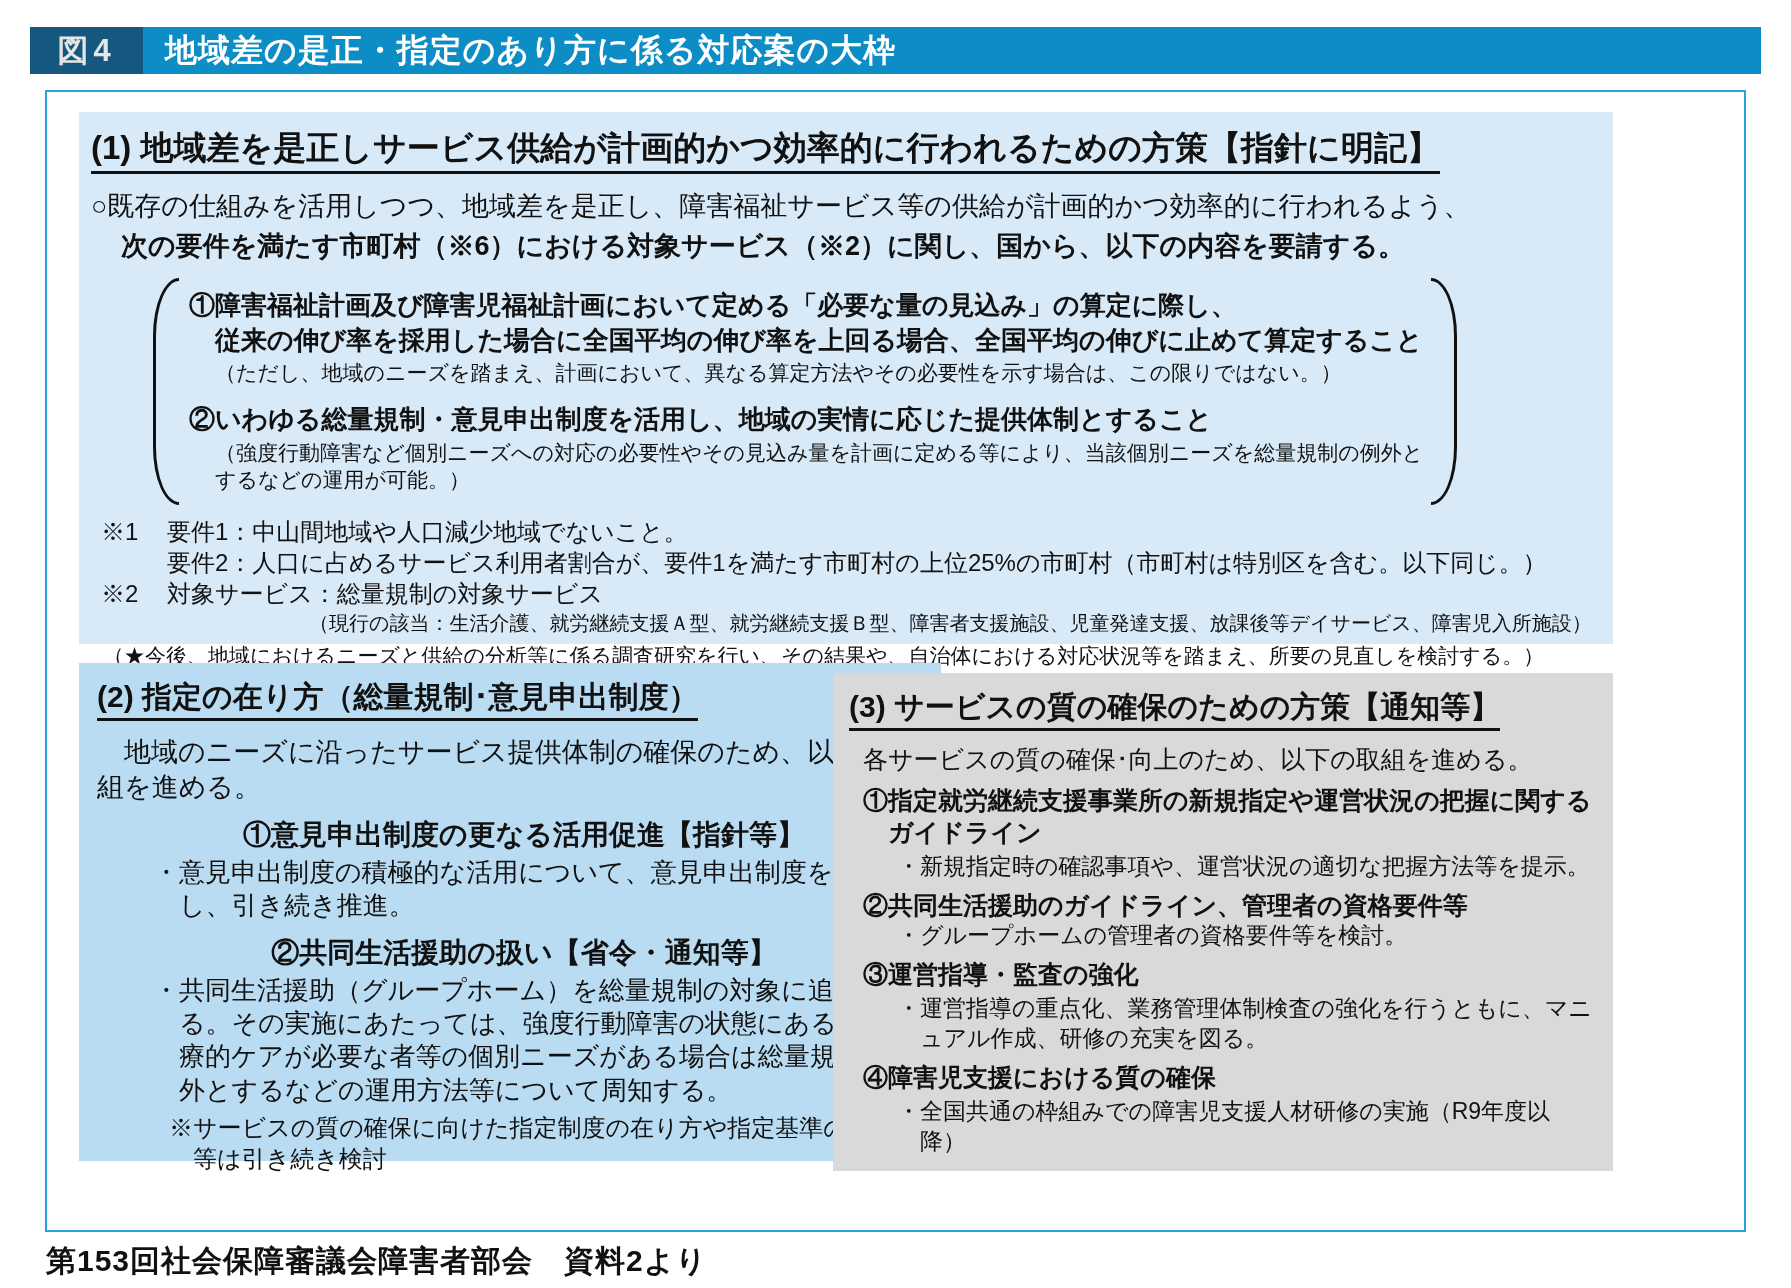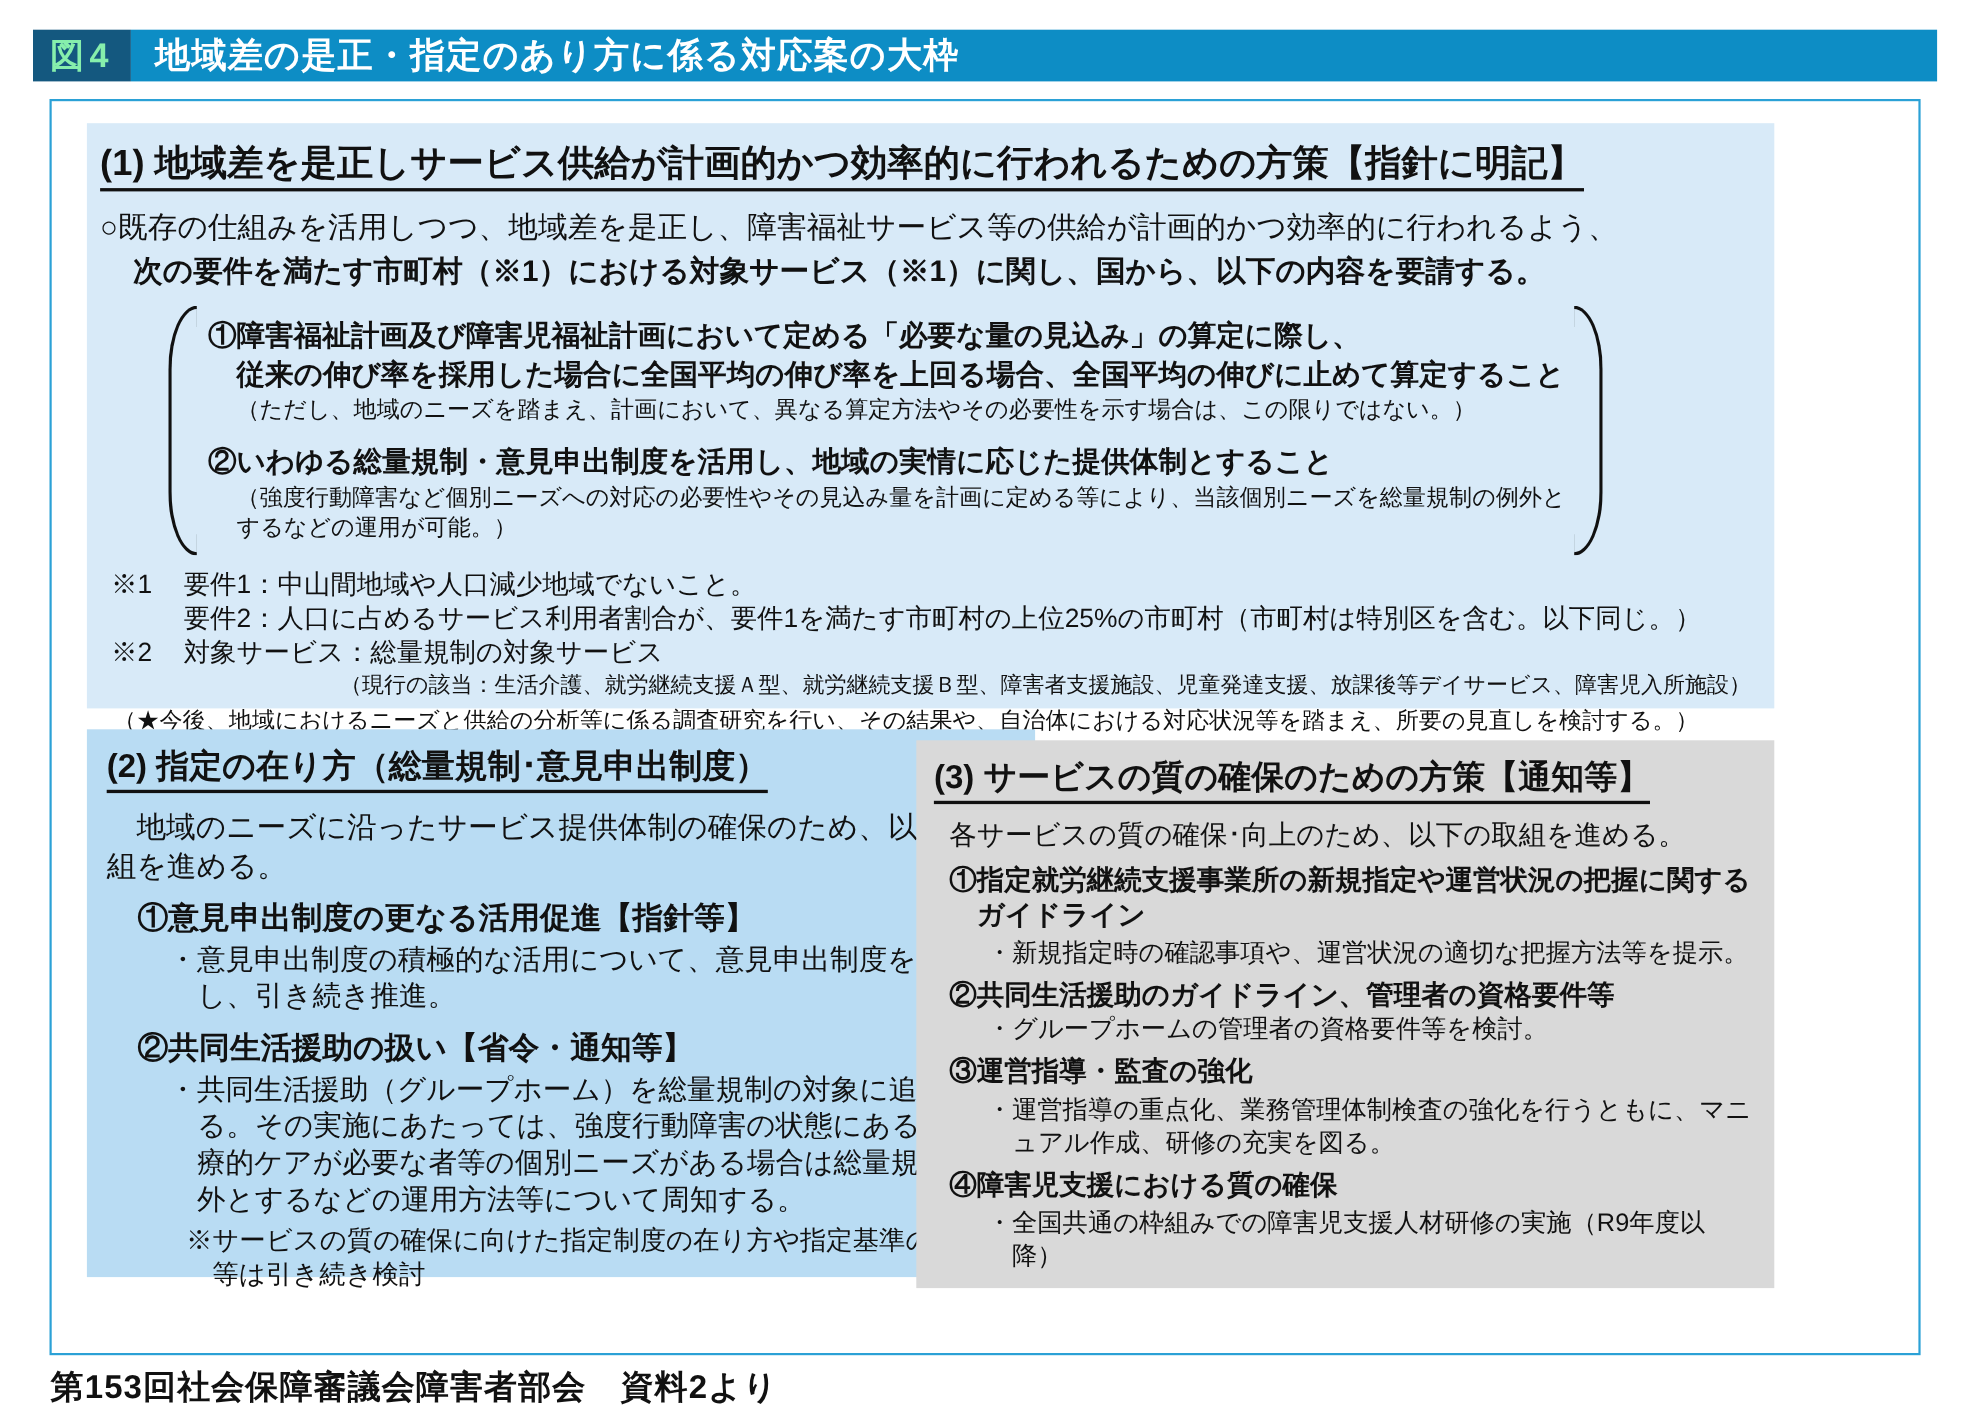--- a/index.html
+++ b/index.html
@@ -1,21 +1,21 @@
 <!DOCTYPE html>
 <html lang="ja"><head>
 <meta charset="utf-8">
 <style>
   * { margin:0; padding:0; box-sizing:border-box; }
   body { background:#fff; font-family:"Liberation Sans", sans-serif; color:#111; }
   .page { position:relative; width:1791px; height:1288px; background:#fff; overflow:hidden; }
 
   
   .header { position:absolute; left:30px; top:27px; width:1731px; height:47px; display:flex; }
-  .fig-badge { width:89px; background:#14587f; color:#86efac; display:flex; align-items:center; justify-content:center;
+  .fig-badge { width:113px; background:#14587f; color:#e5e5e5; display:flex; align-items:center; justify-content:center;
                font-size:31px; font-weight:bold; letter-spacing:5px; }
   .fig-band  { flex:1; background:#0d8dc5; color:#ffffff; display:flex; align-items:center;
                font-size:32px; font-weight:bold; padding-left:22px; letter-spacing:1px; }
 
   
   .frame { position:absolute; left:45px; top:90px; width:1701px; height:1142px;
            border:2px solid #2ba1d6; background:#fff; }
 
   
   .panel1 { position:absolute; left:32px; top:20px; width:1534px; height:532px;
@@ -45,21 +45,21 @@
   .star-note { font-size:21px; line-height:1.3; margin:6px 0 0 2px; }
 
   
   .panel2 { position:absolute; left:32px;  top:571px; width:862px; height:498px;
             background:#b9dcf3; padding:16px 18px 0 18px; }
   .panel3 { position:absolute; left:786px; top:581px; width:780px; height:498px;
             background:#d9d9d9; padding:16px 20px 0 16px; }
 
   .p-heading { font-size:30px; font-weight:bold; line-height:1.2; }
   .p2-intro { font-size:27px; line-height:1.3; margin-top:14px; text-indent:1em; }
-  .p2-item-head { font-size:28px; font-weight:bold; line-height:1.25; margin:12px 0 0 28px; }
+  .p2-item-head { font-size:28px; font-weight:bold; line-height:1.25; margin:12px 0 0 28px;text-align:center; }
   .p2-bullet { font-size:26px; line-height:1.28; margin:4px 0 0 56px; padding-left:1em; text-indent:-1em; }
   .p2-note { font-size:24px; line-height:1.28; margin:6px 0 0 72px; padding-left:1em; text-indent:-1em; }
 
   .p3-intro { font-size:25px; line-height:1.3; margin:12px 0 0 14px; }
   .p3-item-head { font-size:25px; font-weight:bold; line-height:1.28; margin:8px 0 0 14px;
                   padding-left:1em; text-indent:-1em; }
   .p3-bullet { font-size:23px; line-height:1.28; margin:4px 0 0 48px; padding-left:1em; text-indent:-1em; }
 
   
   .footer { position:absolute; left:46px; top:1241px; font-size:30px; font-weight:600; letter-spacing:1px; }
@@ -74,21 +74,21 @@
     <div class="fig-band">地域差の是正・指定のあり方に係る対応案の大枠</div>
   </div>
 
   <div class="frame">
 
     <div class="panel1">
       <div class="p1-heading">
         <span class="u3">(1) 地域差を是正しサービス供給が計画的かつ効率的に行われるための方策【指針に明記】</span>
       </div>
       <div class="p1-intro1">○既存の仕組みを活用しつつ、地域差を是正し、障害福祉サービス等の供給が計画的かつ効率的に行われるよう、</div>
-      <div class="p1-intro2">次の要件を満たす市町村（※1）における対象サービス（※1）に関し、国から、以下の内容を要請する。</div>
+      <div class="p1-intro2">次の要件を満たす市町村（※6）における対象サービス（※2）に関し、国から、以下の内容を要請する。</div>
 
       <div class="bracket-row">
         <div class="brace brace-left"></div>
         <div class="bracket-content">
           <div class="b-item">
             <div class="b-title">①障害福祉計画及び障害児福祉計画において定める「必要な量の見込み」の算定に際し、</div>
             <div class="b-title b-indent">従来の伸び率を採用した場合に全国平均の伸び率を上回る場合、全国平均の伸びに止めて算定すること</div>
             <div class="b-note">（ただし、地域のニーズを踏まえ、計画において、異なる算定方法やその必要性を示す場合は、この限りではない。）</div>
           </div>
           <div class="b-item">

